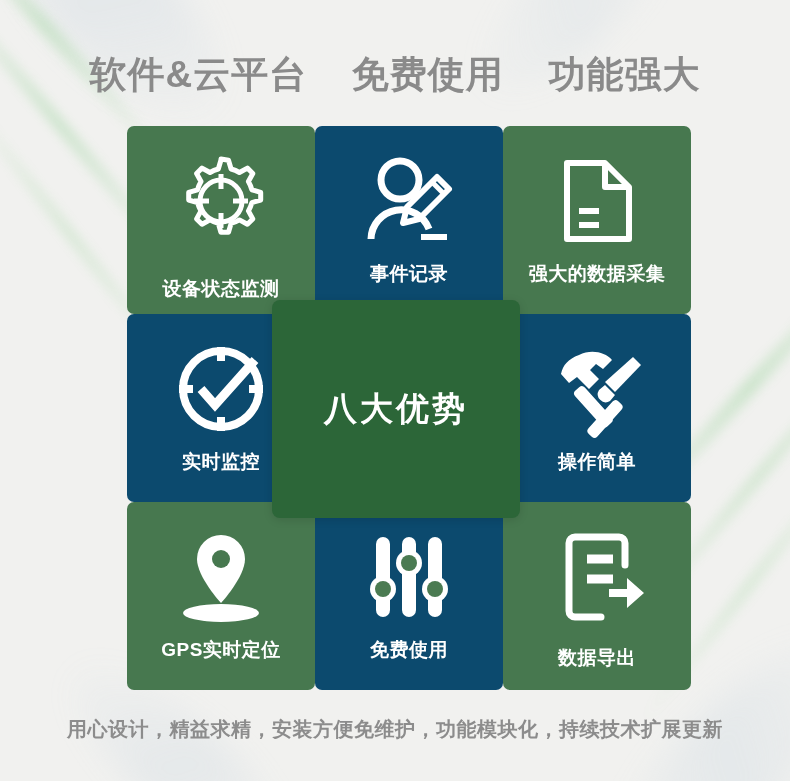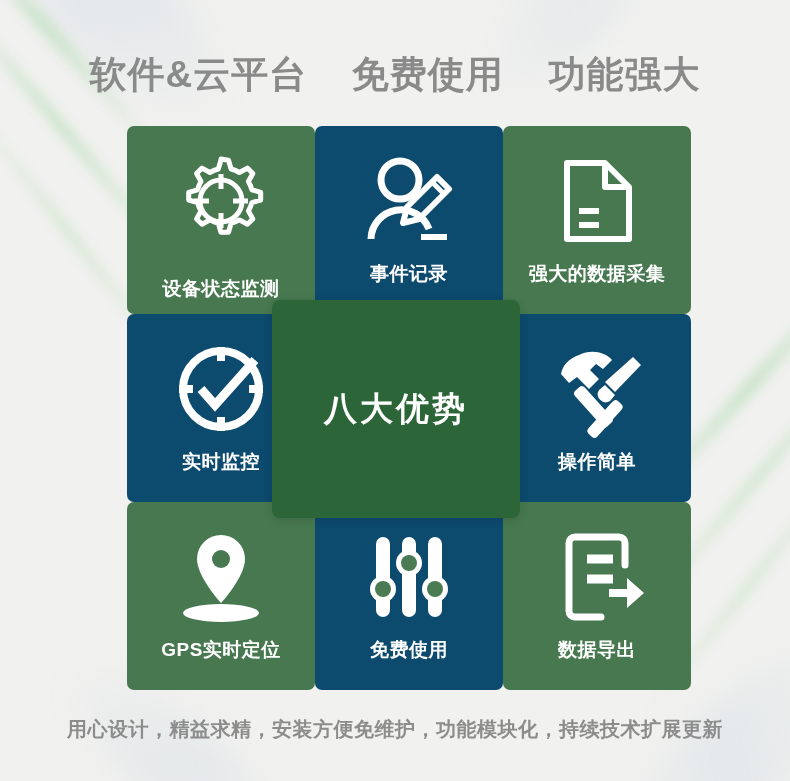--- a/index.html
+++ b/index.html
@@ -48,21 +48,21 @@
   .tile.dark{background:#47784f;}
   .tile.light{background:#0c4a6e;}
 
   .t0{left:0;top:0;gap:15px;}
   .t1{left:188px;top:0;}
   .t2{left:376px;top:0;}
   .t3{left:0;top:188px;}
   .t4{left:376px;top:188px;}
   .t5{left:0;top:376px;}
   .t6{left:188px;top:376px;}
-  .t7{left:376px;top:376px;}
+  .t7{left:376px;top:376px;gap:8px;}
 
   .tile .icon{
     height:122px;display:flex;align-items:center;justify-content:center;
     margin-top:14px;
   }
   .tile .icon svg{display:block;}
   .tile .label{
     font-size:19px;font-weight:bold;color:#ffffff;letter-spacing:.5px;
     line-height:1;margin-top:2px;
   }

